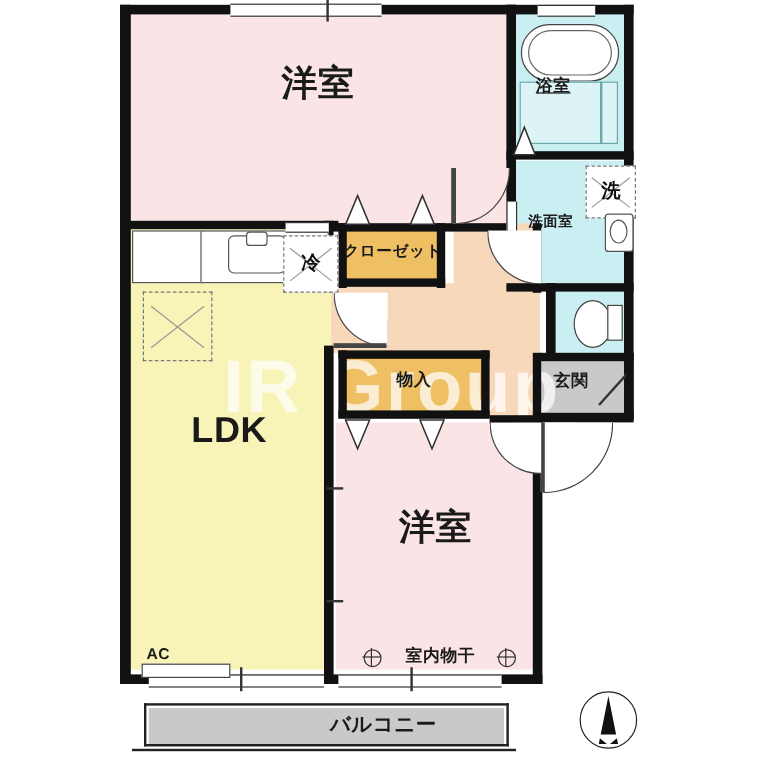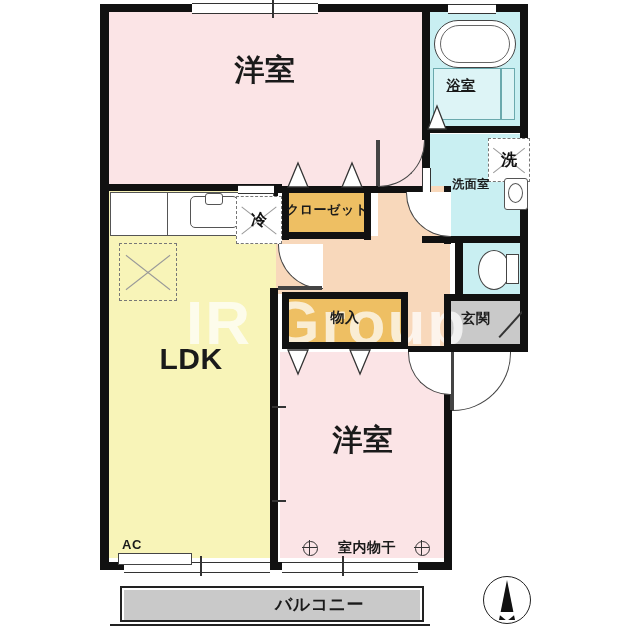--- a/index.html
+++ b/index.html
@@ -182,34 +182,34 @@
 
   <div class="dashbox" style="left:119px;top:243px;width:56px;height:56px;background:#f8f4b8;">
     <div class="x1"></div>
       <div class="x2"></div>
   </div>
 
   <div class="tub" style="left:434px;top:20px;width:80px;height:46px;"></div>
   <div class="tub-in" style="left:440px;top:25px;width:68px;height:36px;"></div>
   <div class="ab" style="left:433px;top:68px;width:82px;height:52px;border:1.4px solid #6aa9ad;background:#ddf4f6;"></div>
   <div class="ab" style="left:500px;top:68px;width:1.6px;height:52px;background:#6aa9ad;"></div>
-  <div class="lbl lbl-sm" style="left:428px;top:78px;width:66px;text-decoration:underline;">浴室</div>
+  <div class="lbl lbl-sm" style="left:428px;top:65px;width:66px;text-decoration:underline;">浴室</div>
 
   <svg class="ab" style="left:426px;top:104px;width:22px;height:26px;" viewBox="0 0 22 26">
     <polygon points="11,2 20,25 2,25" fill="#ffffff" stroke="#333" stroke-width="1.3"></polygon>
   </svg>
 
   <div class="win" style="left:448px;top:4px;width:48px;height:8px;"></div>
 
   <div class="dashbox" style="left:488px;top:138px;width:40px;height:42px;">
     <div class="x1"></div>
       <div class="x2"></div>
     <div class="t">洗</div>
   </div>
-  <div class="lbl lbl-xs" style="left:424px;top:178px;width:70px;padding-left:12px;">洗面室</div>
+  <div class="lbl lbl-xs" style="left:424px;top:178px;width:70px;">洗面室</div>
 
   <div class="sinkbox" style="left:504px;top:178px;width:22px;height:30px;"></div>
   <div class="ab" style="left:508px;top:183px;width:15px;height:20px;border:1.4px solid #555;border-radius:50%;background:#fff;"></div>
 
   <div class="win-v" style="left:422px;top:168px;width:7px;height:34px;"></div>
 
   <div class="toilet-bowl" style="left:478px;top:250px;width:30px;height:38px;"></div>
   <div class="toilet-tank" style="left:506px;top:254px;width:11px;height:28px;"></div>
 
   <div class="arc" style="left:406px;top:192px;width:44px;height:44px;border-radius:0 0 0 44px;border-top:none;border-right:none;"></div>

